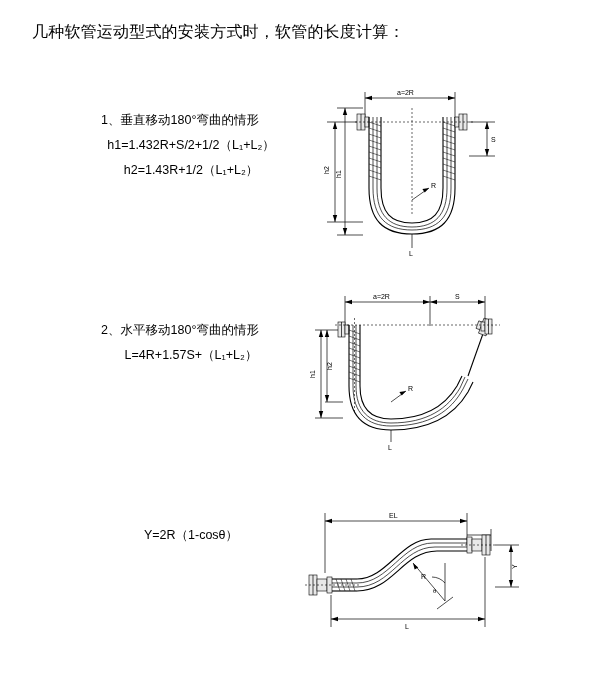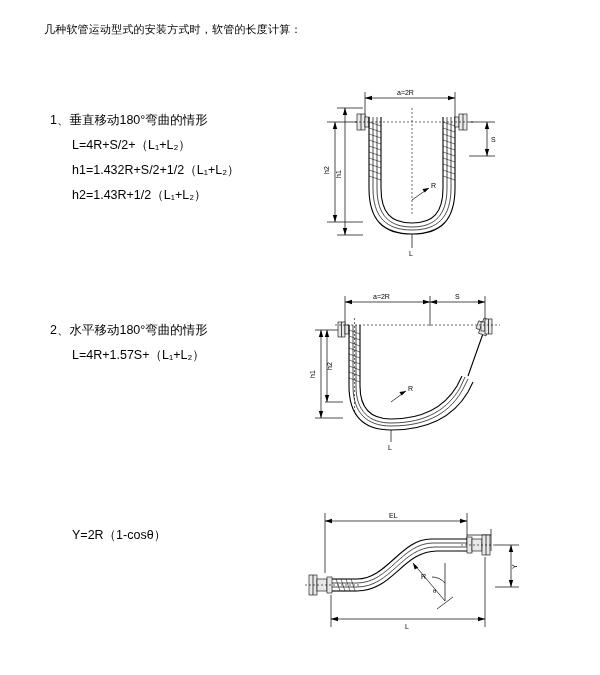--- a/index.html
+++ b/index.html
@@ -10,38 +10,39 @@
     width: 600px;
     height: 675px;
     background: #ffffff;
     font-family: "Liberation Sans", "DejaVu Sans", sans-serif;
     color: #000000;
     position: relative;
     overflow: hidden;
   }
   .page-title {
     position: absolute;
-    left: 44px;
+    left: 32px;
     top: 22px;
-    font-size: 11px;
+    font-size: 16px;
     letter-spacing: 0.2px;
     white-space: nowrap;
   }
   .section {
     position: absolute;
   }
   .sec1 { left: 0; top: 70px; }
   .sec2 { left: 0; top: 280px; }
   .sec3 { left: 0; top: 505px; }
 
   .text-col {
     position: absolute;
     left: 50px;
     top: 42px;
     width: 260px;
+    text-align: center;
   }
   .sec3 .text-col { top: 22px; }
 
   .item-head {
     font-size: 12.5px;
     white-space: nowrap;
     margin-bottom: 8px;
   }
   .formula {
     font-size: 12.5px;
@@ -69,21 +70,20 @@
 </style>
 </head>
 <body>
 
 <div class="page-title">几种软管运动型式的安装方式时，软管的长度计算：</div>
 
 <div class="section sec1">
 
   <div class="text-col">
     <div class="item-head">1、垂直移动180°弯曲的情形</div>
-    <div class="formula">L=4R+S/2+（L₁+L₂）</div>
     <div class="formula">h1=1.432R+S/2+1/2（L₁+L₂）</div>
     <div class="formula">h2=1.43R+1/2（L₁+L₂）</div>
   </div>
 
   <div class="fig fig1">
     <svg width="230" height="200" viewBox="0 0 230 200">
 
       <line class="thin" x1="60" y1="22" x2="60" y2="48"></line>
       <line class="thin" x1="150" y1="22" x2="150" y2="48"></line>
       <line class="thin" x1="60" y1="28" x2="150" y2="28"></line>

